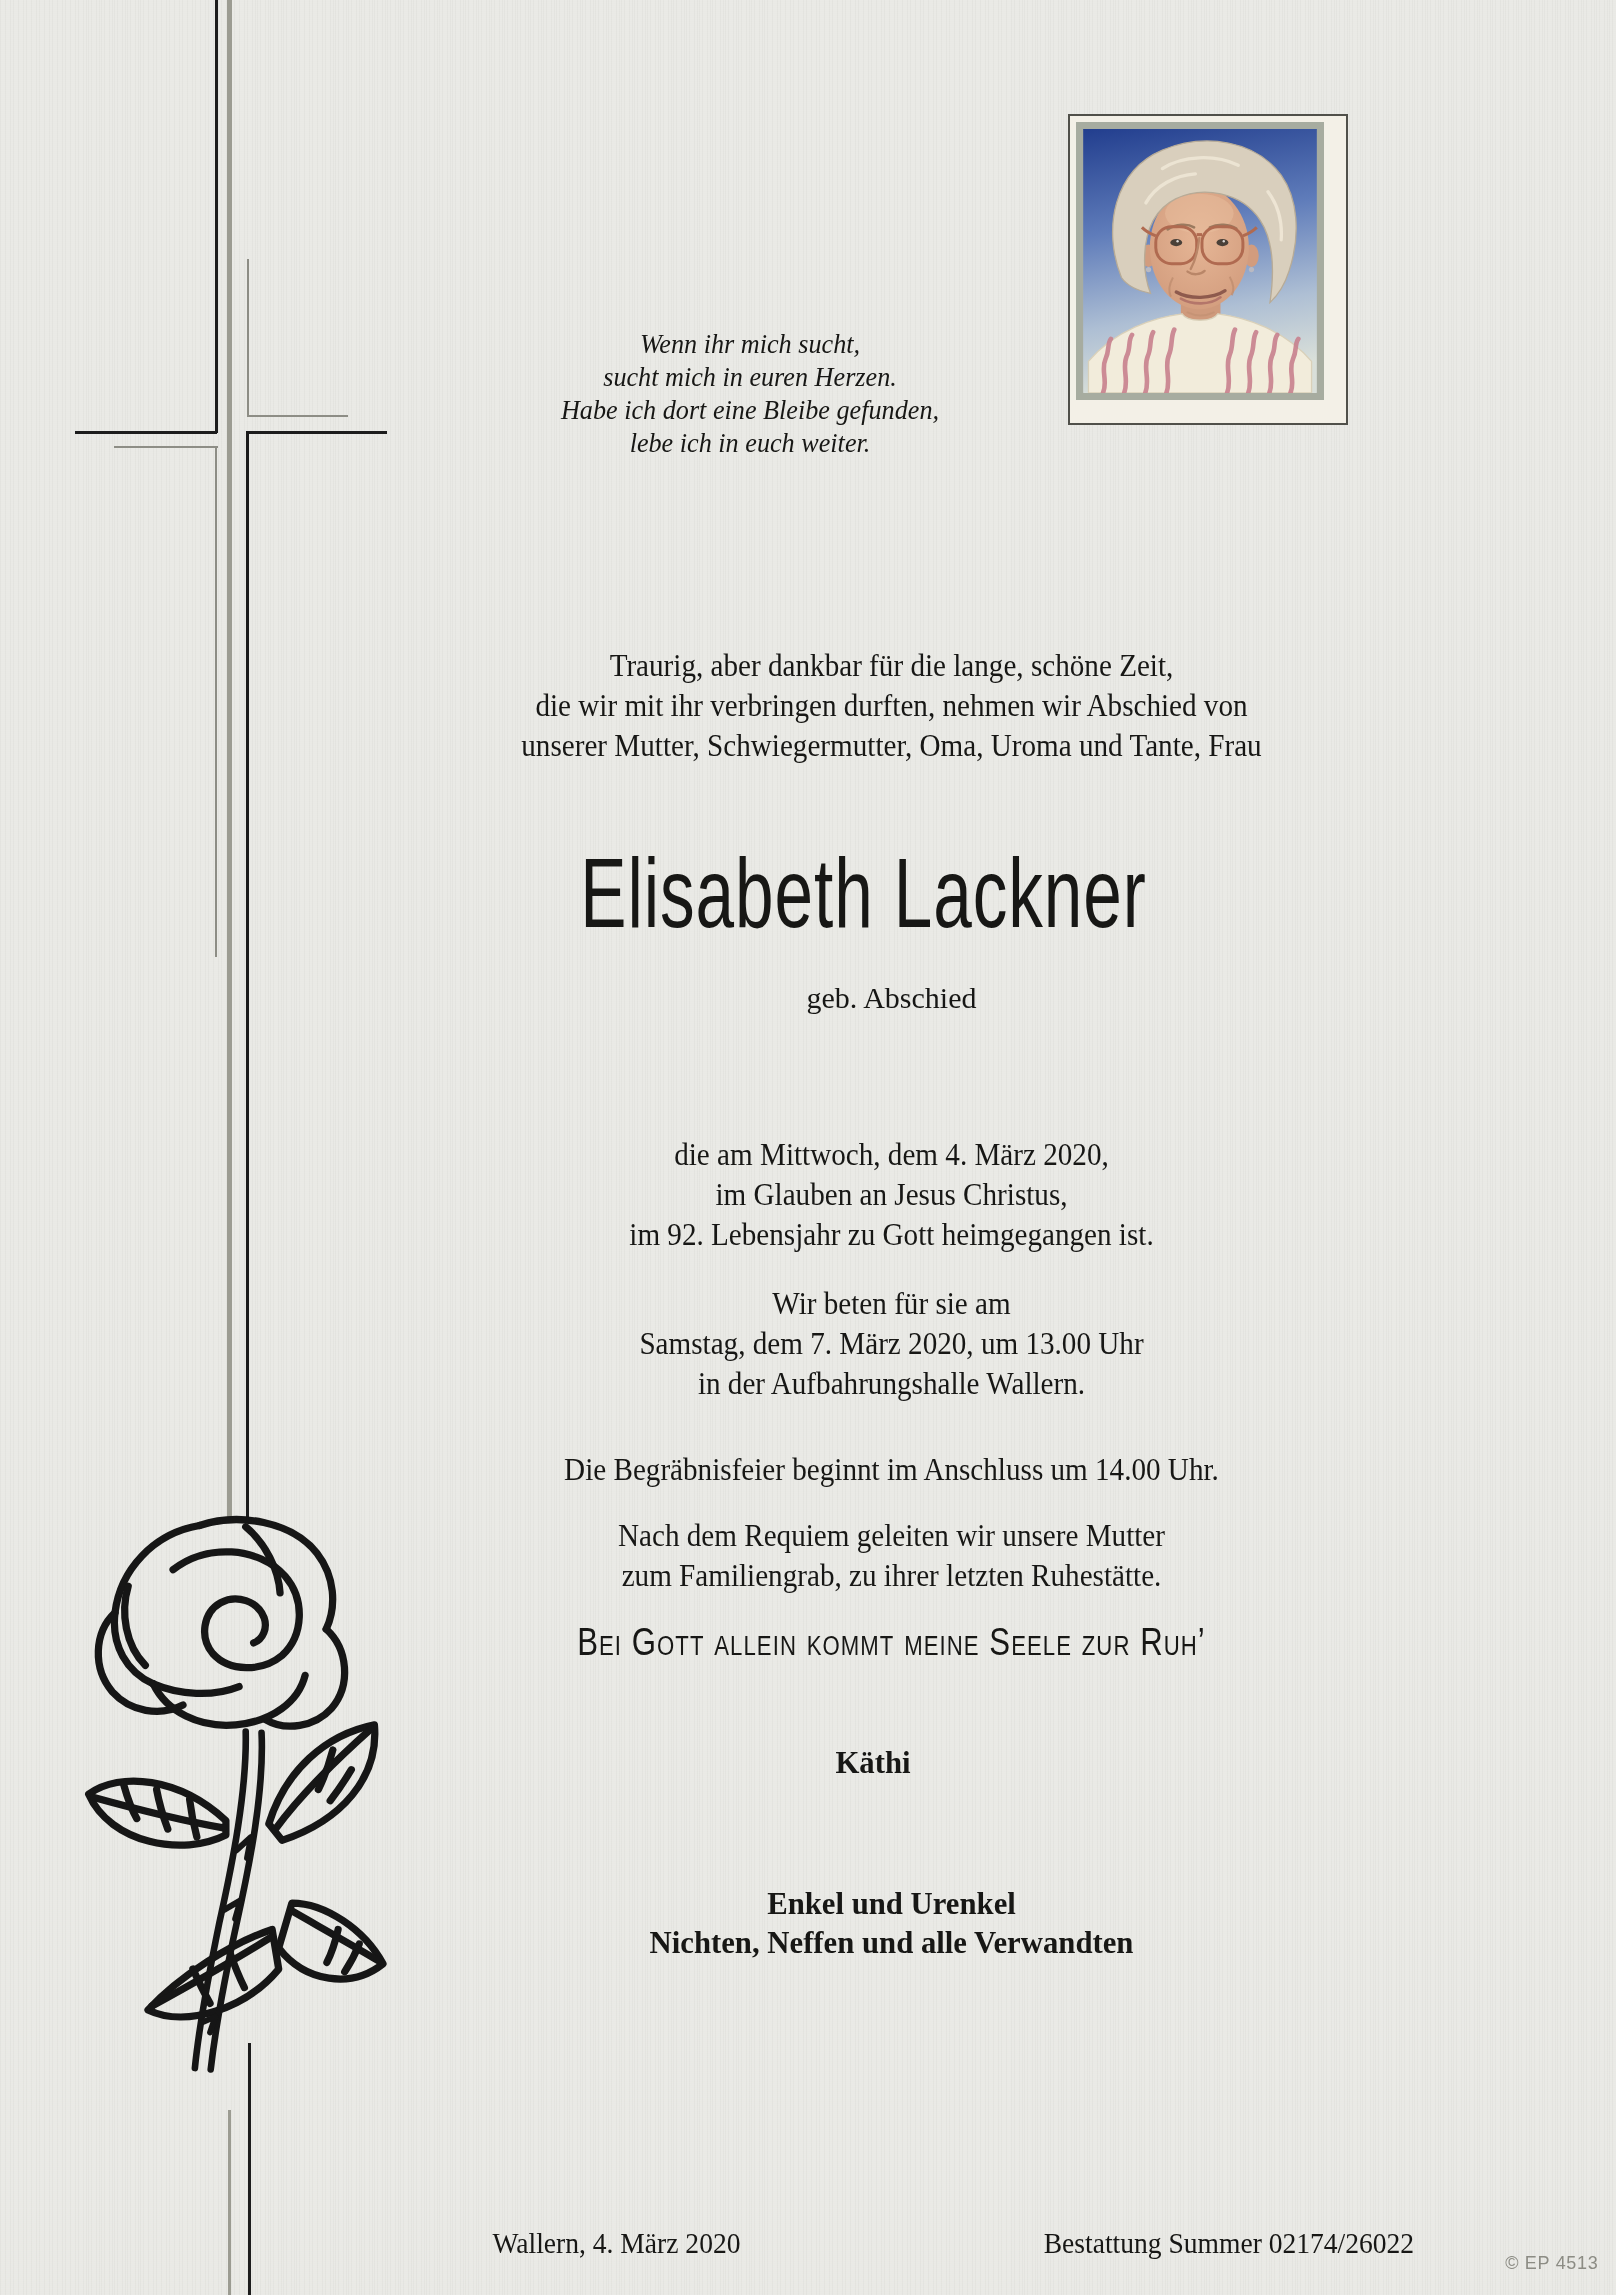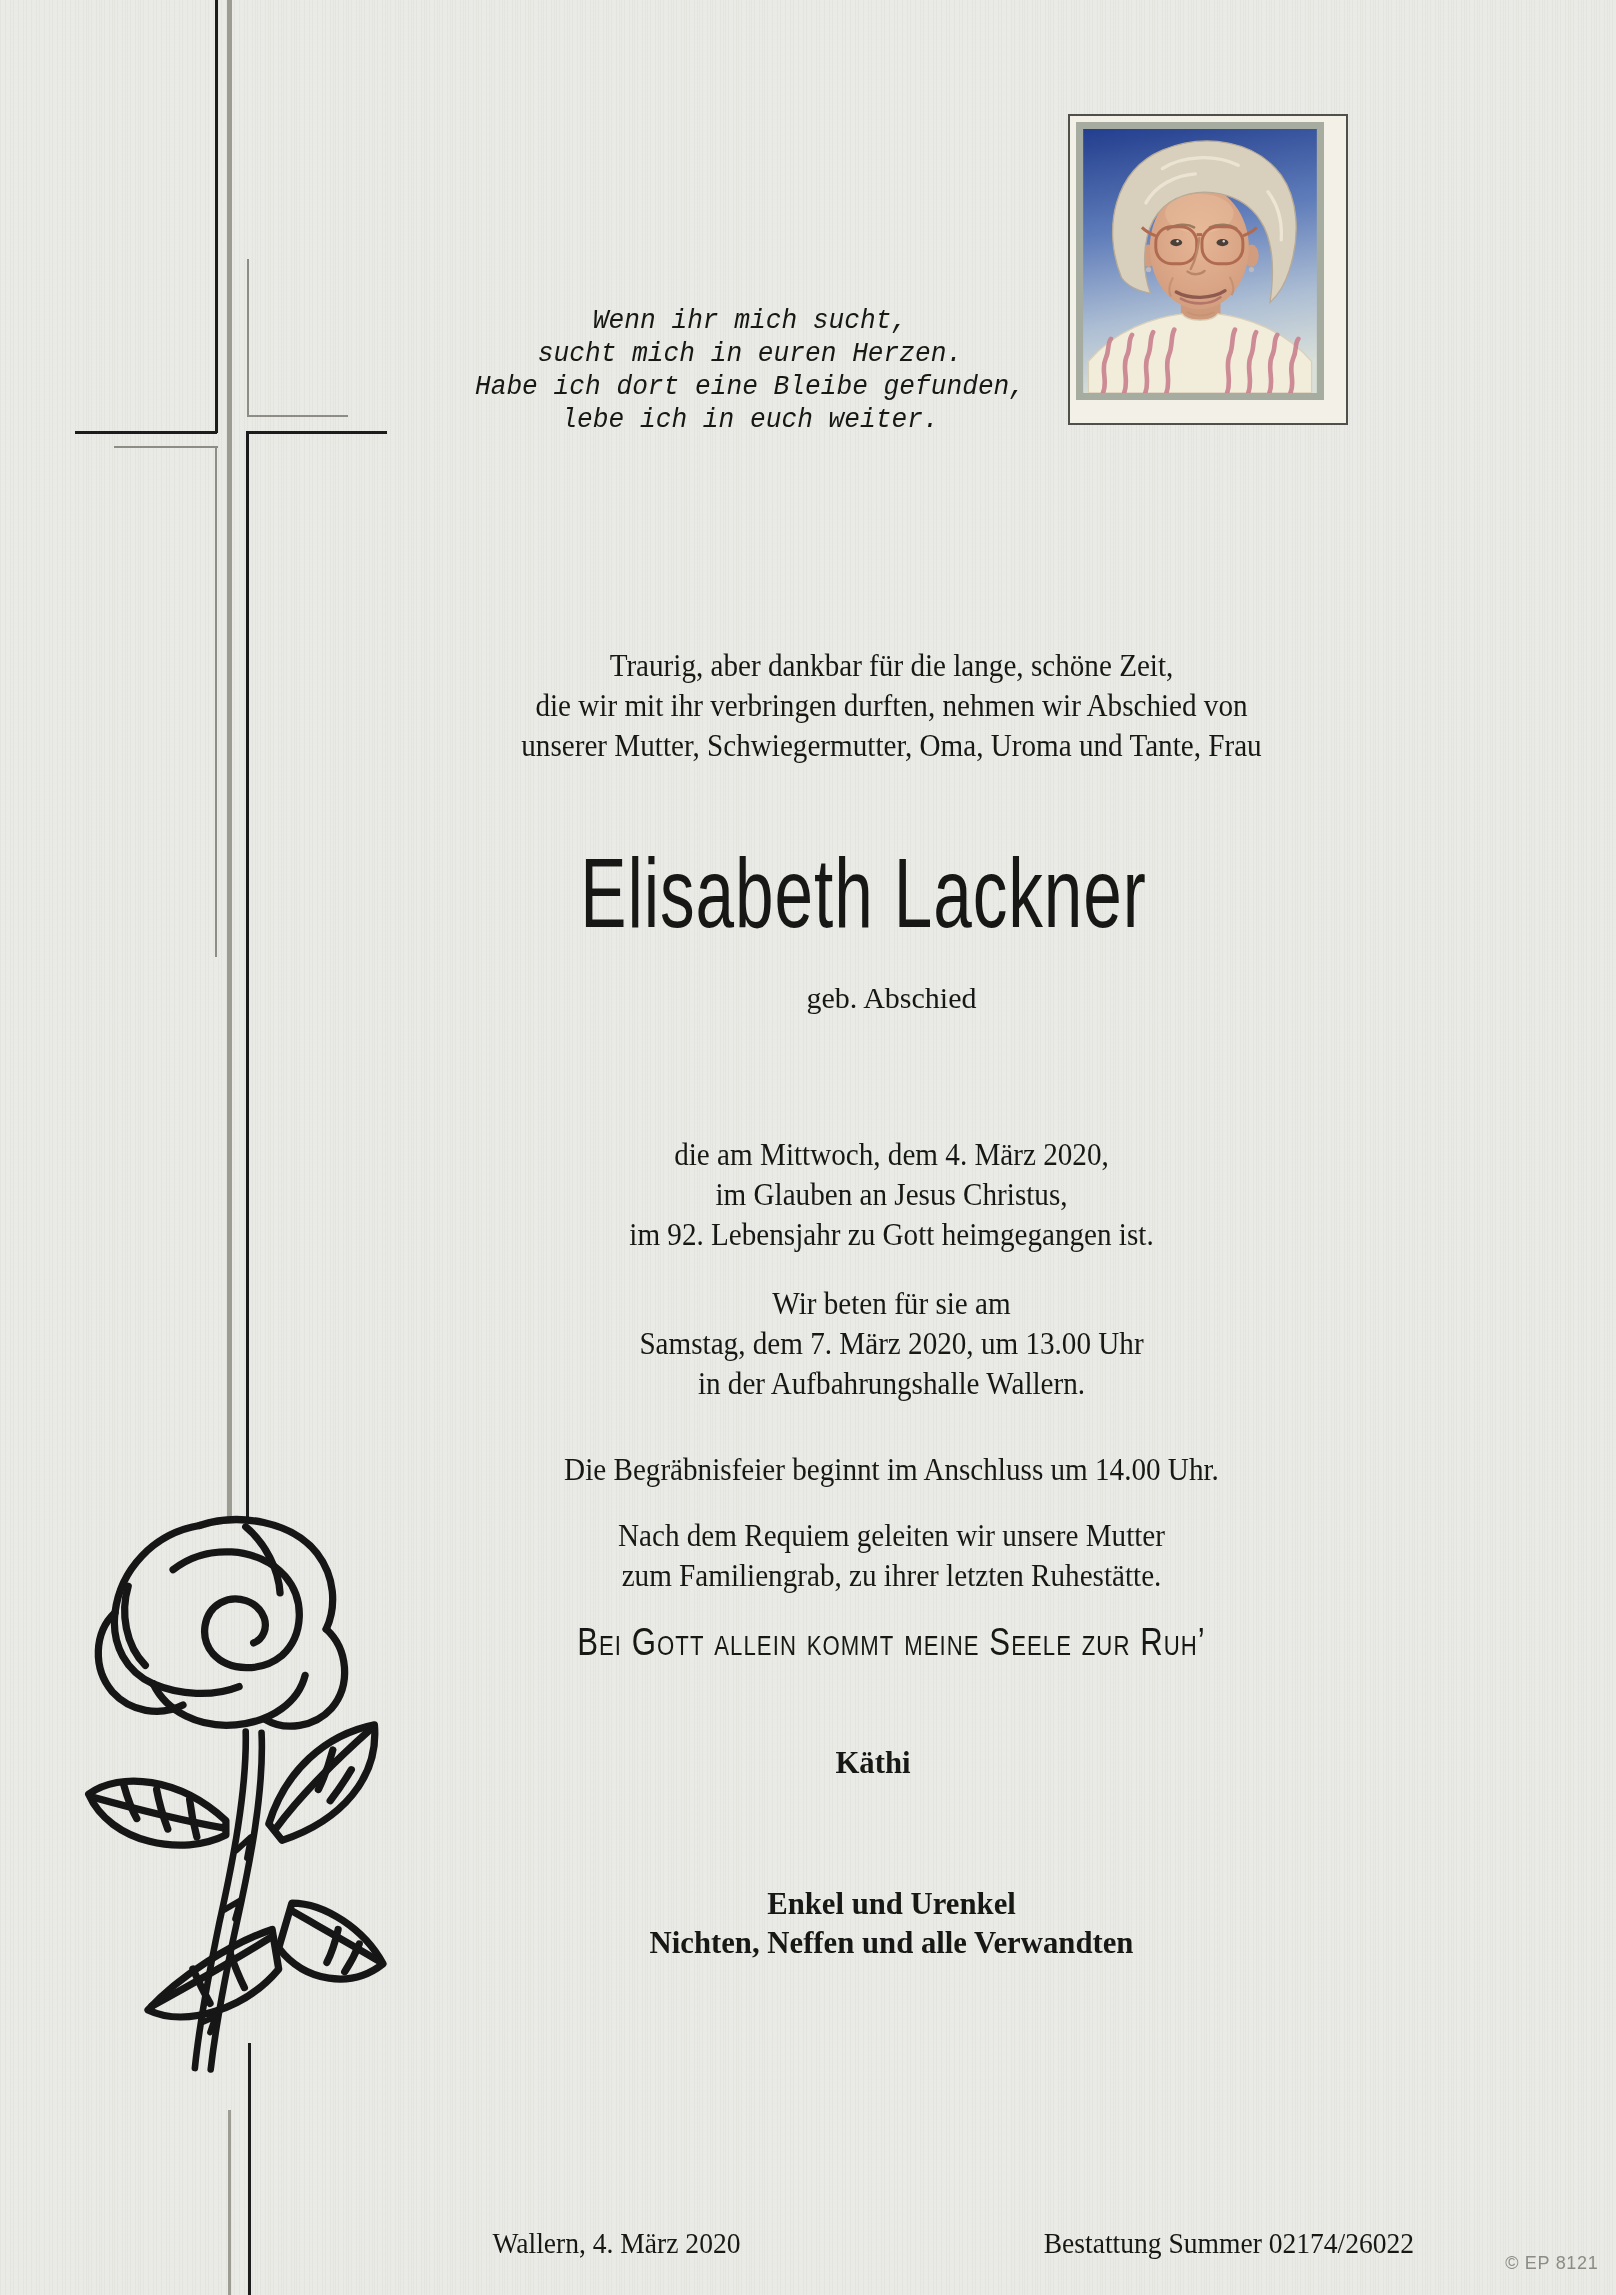--- a/index.html
+++ b/index.html
@@ -166,21 +166,21 @@
         <path d="M136,225 C130,236 129,246 133,254" stroke="#bf8d6f" stroke-width="3" fill="none" opacity="0.8"></path>
         <path d="M222,224 C228,235 229,245 225,252" stroke="#bf8d6f" stroke-width="3" fill="none" opacity="0.8"></path>
 
         <path d="M141,247 C160,258 196,258 215,245" stroke="#8e5a4d" stroke-width="5" fill="none" stroke-linecap="round"></path>
         <path d="M148,257 C166,267 192,267 208,255" stroke="#b4766a" stroke-width="4" fill="none" stroke-linecap="round"></path>
         <path d="M158,278 C170,284 186,284 198,278" stroke="#c08f72" stroke-width="3" fill="none" opacity="0.6" stroke-linecap="round"></path>
       </svg>
     </div>
   </div>
 
-  <div class="abs poem-col" style="top:305px;font-family:Liberation Mono, monospace;">
+  <div class="abs poem-col" style="top:328px;">
     <span class="poem-line">Wenn ihr mich sucht,</span>
     <span class="poem-line">sucht mich in euren Herzen.</span>
     <span class="poem-line">Habe ich dort eine Bleibe gefunden,</span>
     <span class="poem-line">lebe ich in euch weiter.</span>
   </div>
 
   <div class="abs col" style="top:646px;">
     <span class="serif-line">Traurig, aber dankbar für die lange, schöne Zeit,</span>
     <span class="serif-line">die wir mit ihr verbringen durften, nehmen wir Abschied von</span>
     <span class="serif-line">unserer Mutter, Schwiegermutter, Oma, Uroma und Tante, Frau</span>
@@ -272,16 +272,16 @@
         <path d="M228,610 L252,596 L244,624" stroke-width="9"></path>
         <path d="M196,780 L214,772 L206,796" stroke-width="9"></path>
       </g>
     </svg>
   </div>
 
   <div class="abs footer-row" style="top:2225px;margin-left:24px;">
     <span>Wallern, 4. März 2020</span>
     <span>Bestattung Summer 02174/26022</span>
   </div>
-  <div class="abs print-code">© EP 8121</div>
+  <div class="abs print-code">© EP 4513</div>
 
 </div>
 
 
 </body></html>

